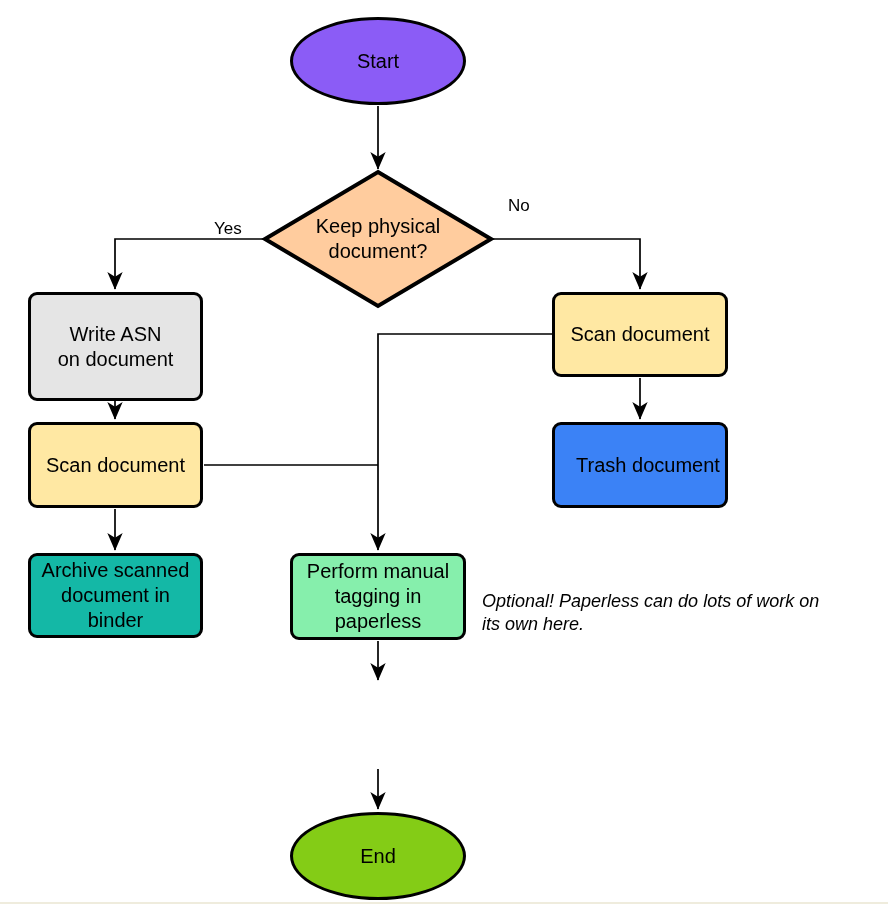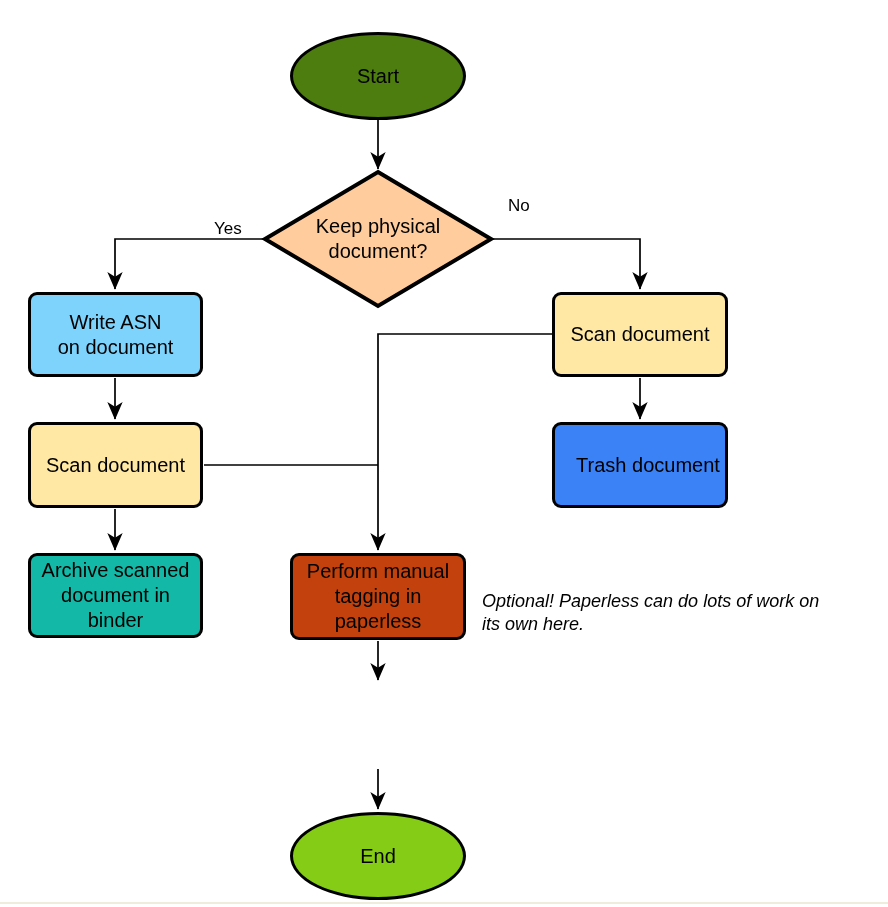--- a/index.html
+++ b/index.html
@@ -103,39 +103,39 @@
     <path class="edge" d="M491,239 L640,239 L640,289" marker-end="url(#arrowhead)"></path>
     <path class="edge" d="M115,378 L115,419" marker-end="url(#arrowhead)"></path>
     <path class="edge" d="M115,509 L115,550" marker-end="url(#arrowhead)"></path>
     <path class="edge" d="M640,378 L640,419" marker-end="url(#arrowhead)"></path>
     <path class="edge" d="M552,334 L378,334 L378,550" marker-end="url(#arrowhead)"></path>
     <path class="edge" d="M204,465 L378,465"></path>
     <path class="edge" d="M378,641 L378,680" marker-end="url(#arrowhead)"></path>
     <path class="edge" d="M378,769 L378,809" marker-end="url(#arrowhead)"></path>
   </svg>
 
-  <div class="node terminal" style="left: 290px; top: 32px; width: 176px; height: 88px; background: #4d7c0f;">Start</div>
+  <div class="node terminal" style="left: 290px; top: 17px; width: 176px; height: 88px; background: #8b5cf6;">Start</div>
 
   <div class="decision-label" style="left:278px; top:204px; width:200px; height:70px;">Keep physical
 document?</div>
 
-  <div class="node process" style="left: 28px; top: 292px; width: 175px; height: 85px; background: #7dd3fc;">Write ASN
+  <div class="node process" style="left: 28px; top: 292px; width: 175px; height: 109px; background: #e5e5e5;">Write ASN
 on document</div>
 
   <div class="node process" style="left: 28px; top: 422px; width: 175px; height: 86px; background: rgb(255, 232, 163);">Scan document</div>
 
   <div class="node process" style="left: 28px; top: 553px; width: 175px; height: 85px; background: #14b8a6;">Archive scanned
 document in
 binder</div>
 
   <div class="node process" style="left: 552px; top: 292px; width: 176px; height: 85px; background: rgb(255, 232, 163);">Scan document</div>
 
   <div class="node process" style="left: 552px; top: 422px; width: 176px; height: 86px; background: #3b82f6; padding-left: 16px;">Trash document</div>
 
-  <div class="node process" style="left: 290px; top: 553px; width: 176px; height: 87px; background: #c2410c;">Perform manual
+  <div class="node process" style="left: 290px; top: 553px; width: 176px; height: 87px; background: #86efac;">Perform manual
 tagging in
 paperless</div>
 
 
   <div class="node terminal" style="left: 290px; top: 812px; width: 176px; height: 88px; background: #84cc16;">End</div>
 
   <div class="edge-label" style="left:214px; top:219px;">Yes</div>
 
   <div class="edge-label" style="left:508px; top:196px;">No</div>
 

